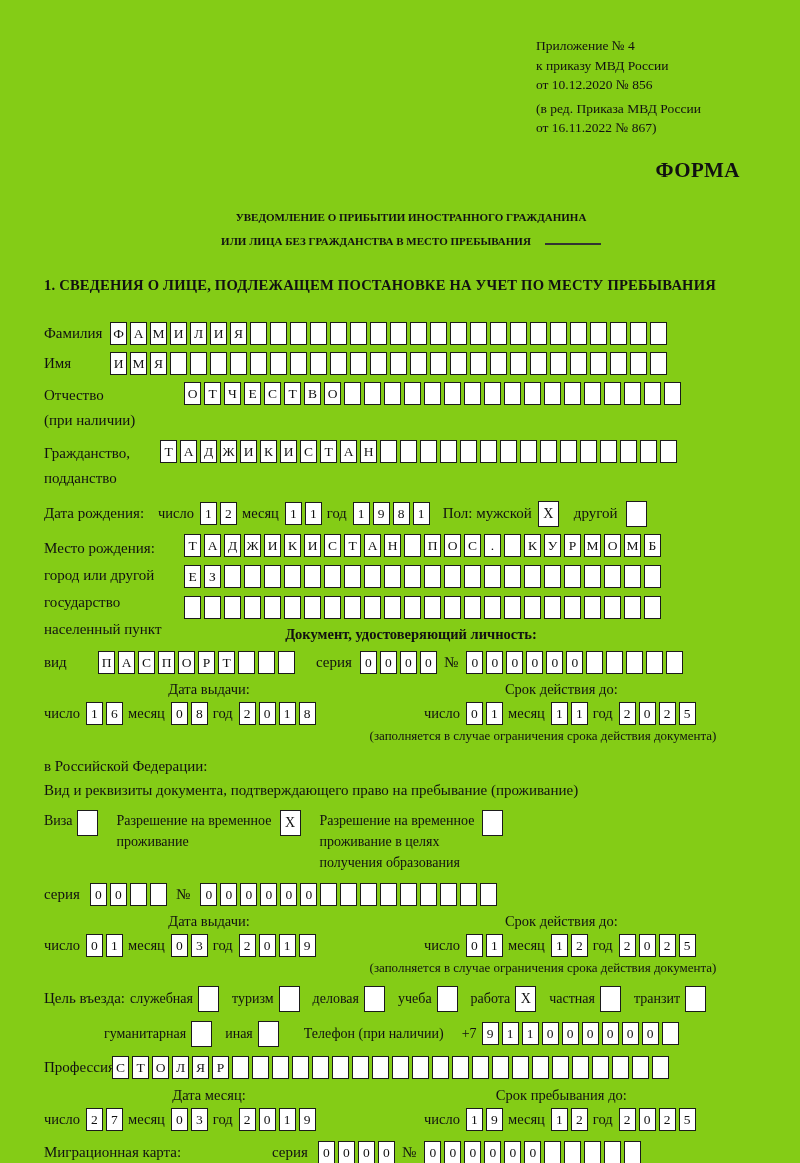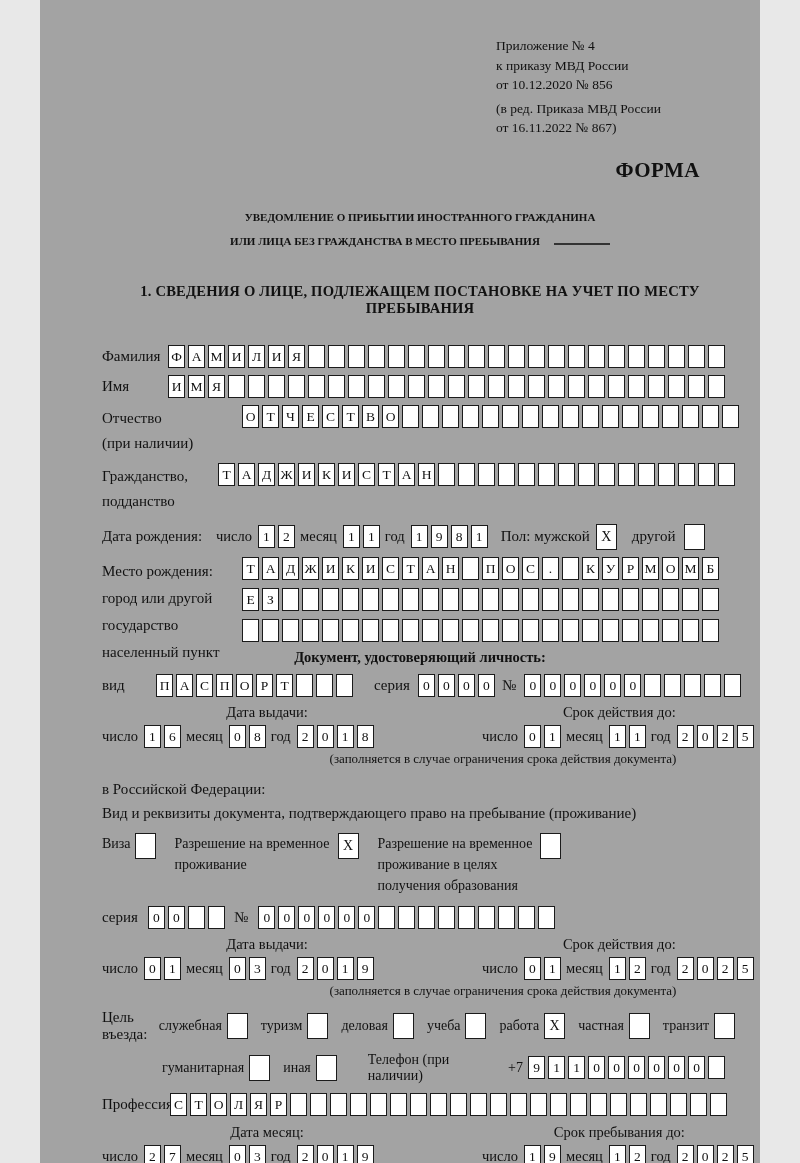--- a/index.html
+++ b/index.html
@@ -1,27 +1,27 @@
 <!DOCTYPE html>
 <html><head>
 <meta charset="utf-8">
 <style>
   html,body{margin:0;padding:0;background:#e8e8e8;}
   .page{
-    width:720px;height:1163px;background:#a3a3a3;color:#111;
+    width:800px;height:1163px;background:#84cc16;color:#111;
     font-family:"Liberation Serif","DejaVu Serif",serif;
     font-size:15px;box-sizing:border-box;
-    padding:36px 22px 16px 62px;overflow:hidden;margin:0 auto;position:relative;
+    padding:36px 22px 16px 44px;overflow:hidden;margin:0 auto;position:relative;
   }
   .appendix{margin-left:auto;width:242px;font-size:13.5px;line-height:19.5px;}
   .appendix .gap{height:4px;}
   .forma{text-align:right;font-weight:bold;font-size:21px;margin:20px 38px 0 0;letter-spacing:.5px;}
   .title{text-align:center;font-weight:bold;font-size:11px;line-height:24px;margin-top:22px;}
   .blank-line{display:inline-block;width:56px;border-bottom:2.2px solid #333;margin-left:14px;vertical-align:baseline;}
-  .section-heading{font-weight:bold;font-size:14.6px;margin-top:30px;text-align:center;letter-spacing:.2px;}
+  .section-heading{font-weight:bold;font-size:14.6px;margin-top:24px;letter-spacing:.2px;}
   .frow{display:flex;align-items:flex-start;margin-bottom:7px;}
   .flabel{flex:none;padding-top:3px;}
   .lblcol{flex:none;line-height:25px;padding-top:1px;}
   .cells{display:inline-flex;flex-wrap:nowrap;}
   .cell{
     flex:none;width:15px;height:21px;border:1.6px solid #1b1b1b;margin-right:3px;
     display:inline-flex;align-items:center;justify-content:center;
     font-size:13.5px;line-height:21px;background:#fff;
   }
   .cell.big{width:19px;height:24px;font-size:14px;}
@@ -551,21 +551,21 @@
 
   <div class="purpose-row" style="padding-left:60px;">
     <span class="pl">гуманитарная</span>
     <span class="cells">
         <span class="cell big"></span>
       </span>
     <span class="pl">иная</span>
     <span class="cells" style="margin-right:22px;">
         <span class="cell big"></span>
       </span>
-    <span class="pl" style="margin-right:18px;margin-left:6px;">Телефон (при наличии)</span>
+    <span class="pl" style="margin-right:18px;">Телефон (при наличии)</span>
     <span class="pl">+7</span>
     <span class="cells">
         <span class="cell">9</span>
         <span class="cell">1</span>
         <span class="cell">1</span>
         <span class="cell">0</span>
         <span class="cell">0</span>
         <span class="cell">0</span>
         <span class="cell">0</span>
         <span class="cell">0</span>

